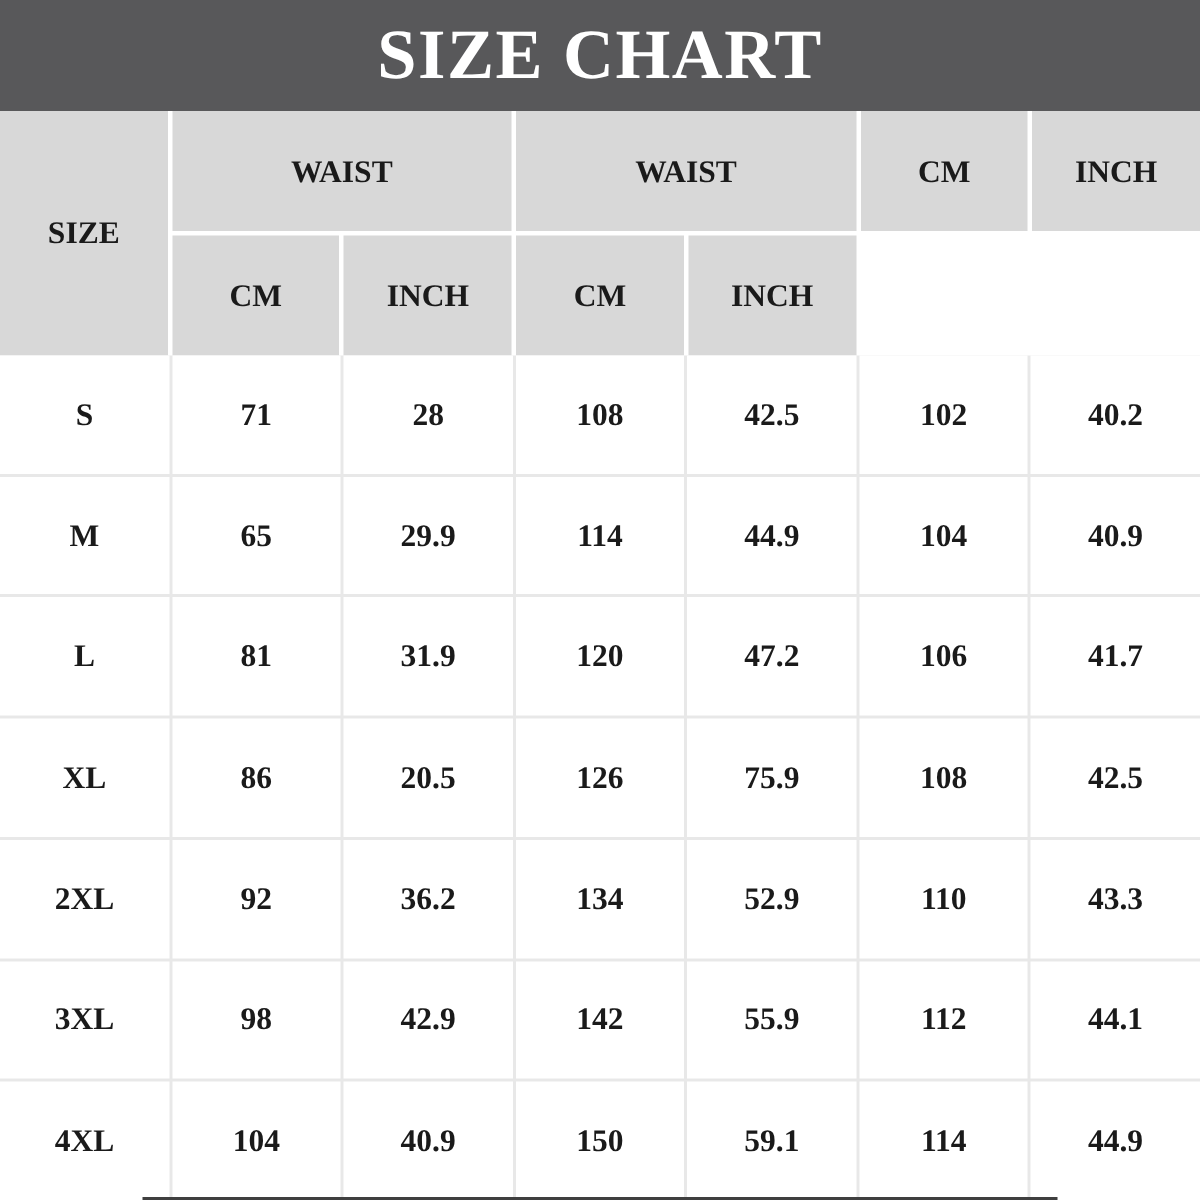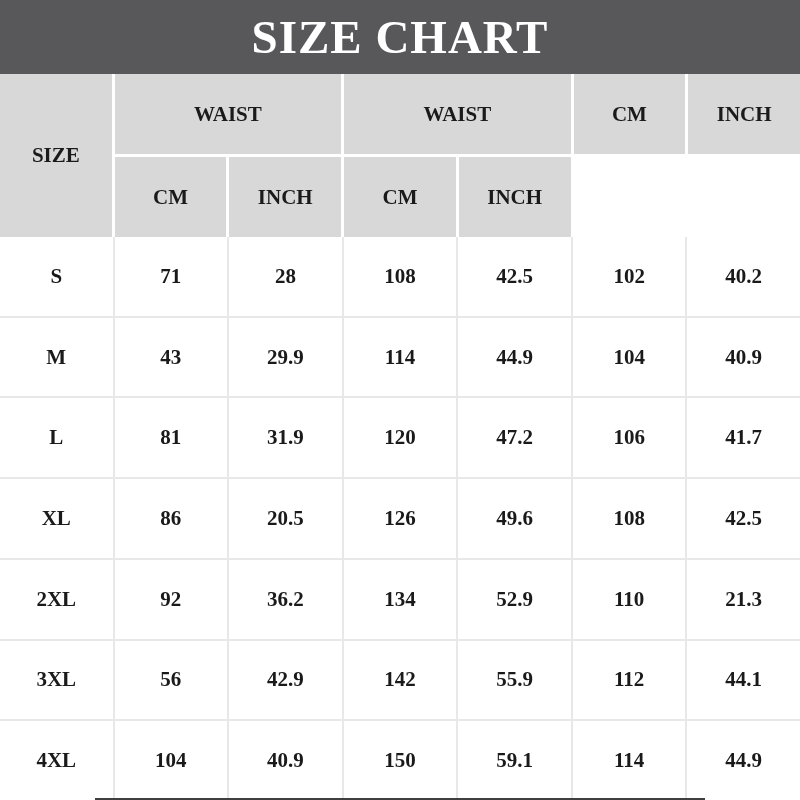--- a/index.html
+++ b/index.html
@@ -73,21 +73,21 @@
       <div class="cell">71</div>
       <div class="cell">28</div>
       <div class="cell">108</div>
       <div class="cell">42.5</div>
       <div class="cell">102</div>
       <div class="cell">40.2</div>
     </div>
 
     <div class="trow">
       <div class="cell">M</div>
-      <div class="cell">43</div>
+      <div class="cell">65</div>
       <div class="cell">29.9</div>
       <div class="cell">114</div>
       <div class="cell">44.9</div>
       <div class="cell">104</div>
       <div class="cell">40.9</div>
     </div>
 
     <div class="trow">
       <div class="cell">L</div>
       <div class="cell">81</div>
@@ -96,38 +96,38 @@
       <div class="cell">47.2</div>
       <div class="cell">106</div>
       <div class="cell">41.7</div>
     </div>
 
     <div class="trow">
       <div class="cell">XL</div>
       <div class="cell">86</div>
       <div class="cell">20.5</div>
       <div class="cell">126</div>
-      <div class="cell">49.6</div>
+      <div class="cell">75.9</div>
       <div class="cell">108</div>
       <div class="cell">42.5</div>
     </div>
 
     <div class="trow">
       <div class="cell">2XL</div>
       <div class="cell">92</div>
       <div class="cell">36.2</div>
       <div class="cell">134</div>
       <div class="cell">52.9</div>
       <div class="cell">110</div>
-      <div class="cell">21.3</div>
+      <div class="cell">43.3</div>
     </div>
 
     <div class="trow">
       <div class="cell">3XL</div>
-      <div class="cell">56</div>
+      <div class="cell">98</div>
       <div class="cell">42.9</div>
       <div class="cell">142</div>
       <div class="cell">55.9</div>
       <div class="cell">112</div>
       <div class="cell">44.1</div>
     </div>
 
     <div class="trow">
       <div class="cell">4XL</div>
       <div class="cell">104</div>

